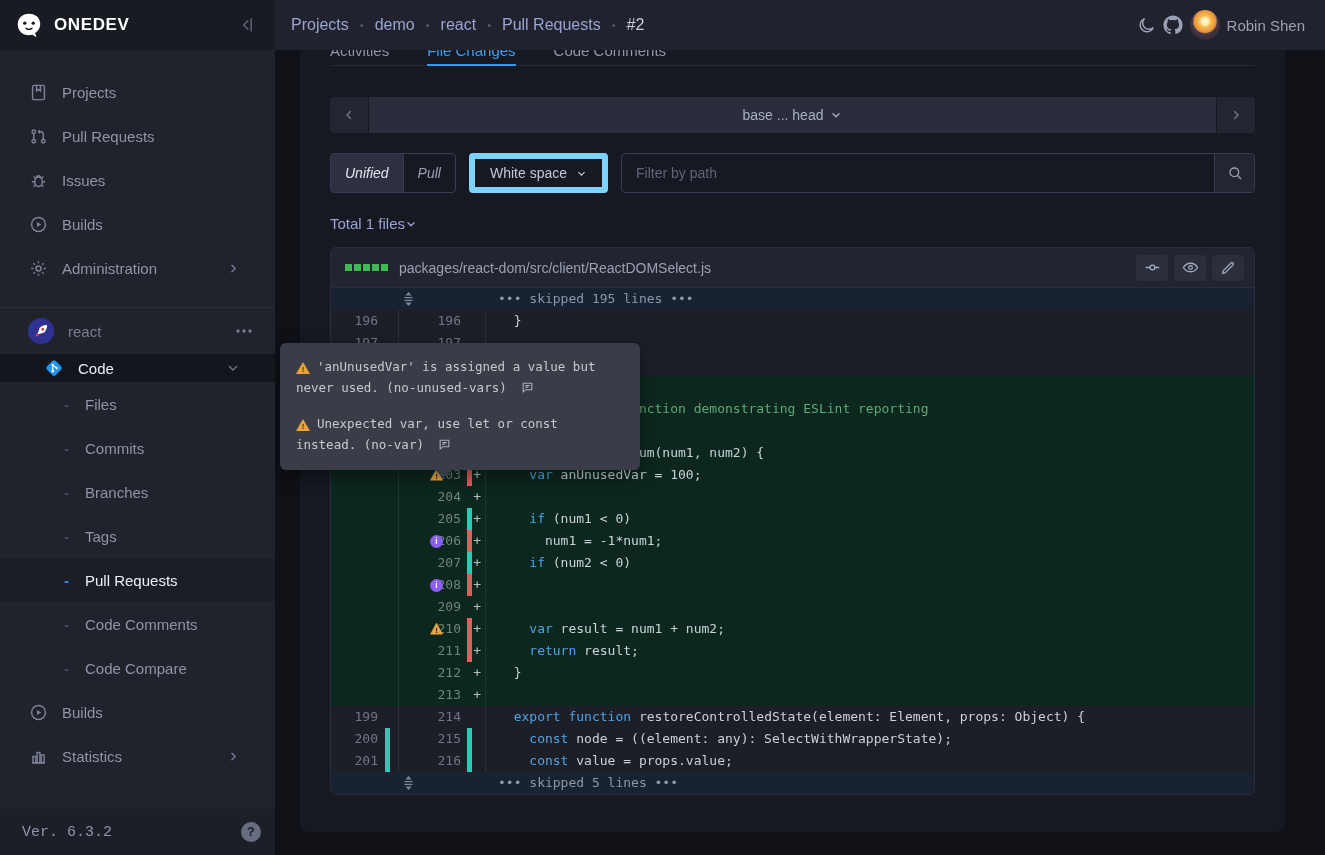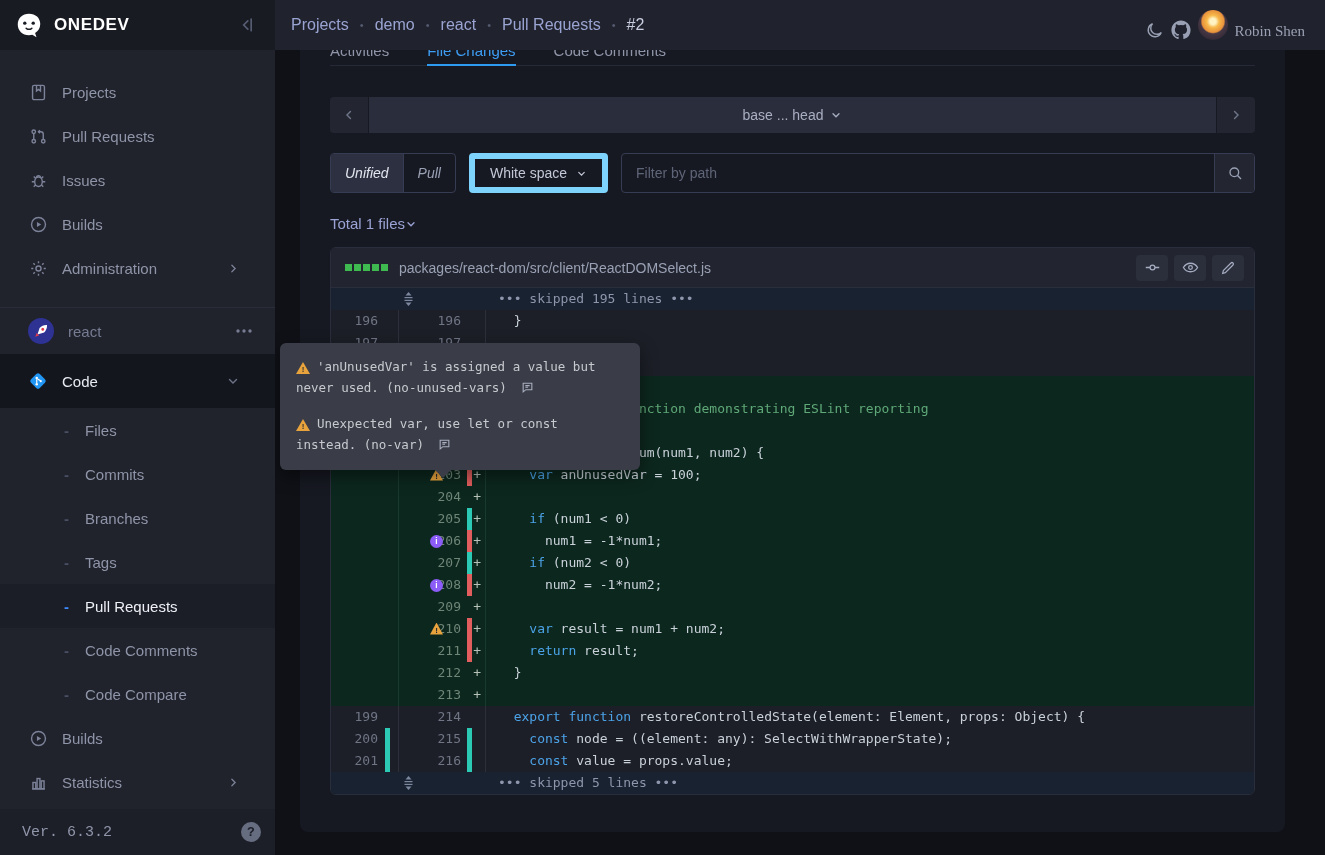--- a/index.html
+++ b/index.html
@@ -17,21 +17,21 @@
   .collapse { color:#565d72; }
   .sb-nav { padding-top:20px; }
   .sb-item { height:44px; display:flex; align-items:center; padding:0 18px 0 28px;
              color:#8f95a8; font-size:15px; }
   .sb-item .icon { width:20px; margin-right:14px; color:#7c8298; display:flex; justify-content:center; }
   .chev { margin-left:auto; color:#6d7488; display:flex; }
   .sb-divider { height:1px; background:#2a2d39; margin:17px 0 0 0; }
   .sb-project { height:46px; display:flex; align-items:center; padding:0 22px 0 28px; }
   .sb-proj-name { color:#767c92; font-size:15px; margin-left:14px; flex:1; }
   .sb-ellipsis { color:#767c92; display:flex; }
-  .sb-code { height:54px; background:#14161e; display:flex; align-items:center; padding:0 18px 0 28px;
+  .sb-code { height:28px; background:#14161e; display:flex; align-items:center; padding:0 18px 0 44px;
              color:#e9ebf2; font-size:15px; }
   .sb-code .icon { width:20px; margin-right:14px; display:flex; justify-content:center; }
   .sb-sub-item { height:44px; display:flex; align-items:center; padding-left:64px;
                  color:#8f95a8; font-size:15px; }
   .sb-dash { width:21px; color:#4a5064; font-weight:bold; }
   .sb-sub-item.active { background:#1b1d27; color:#eef0f6; }
   .sb-sub-item.active .sb-dash { color:#3f8cff; }
   .sb-footer { margin-top:auto; height:46px; background:#1c1e28; display:flex; align-items:center;
                padding:0 14px 0 22px; color:#9096aa; font-size:15px; flex-shrink:0;font-family:Liberation Mono, monospace;}
   .help-circle { margin-left:auto; width:20px; height:20px; border-radius:50%; background:#666d80;
@@ -39,21 +39,21 @@
                  justify-content:center; }
 
   
   .main { flex:1; position:relative; background:#0f1117; overflow:hidden; }
   .topbar { position:absolute; top:0; left:0; right:0; height:50px; background:#20232d; z-index:5;
             display:flex; align-items:center; padding:0 20px 0 16px; }
   .crumbs { display:flex; align-items:center; gap:11px; font-size:16px; }
   .crumb { color:#9aa4d2; }
   .crumb-sep { color:#545a70; font-size:11px; }
   .crumb-cur { color:#c8cde0; }
-  .topbar-right { margin-left:auto; display:flex; align-items:flex-end; gap:7px; color:#99a0b4;font-family:Liberation Serif, serif; }
+  .topbar-right { margin-left:auto; display:flex; align-items:center; gap:7px; color:#99a0b4; }
   .avatar { width:30px; height:30px; border-radius:50%;
             background: radial-gradient(circle at 50% 38%, #fff3c4 0 3px, #f7b84a 26%, #e8923c 46%, #463744 52%, #241f2b 100%); }
   .user-name { color:#9aa0b4; font-size:15px; }
 
   .panel { position:absolute; left:25px; right:40px; top:30px; bottom:23px; background:#171922;
            border-radius:8px; padding:0 30px; z-index:1; }
 
   .tabs { height:36px; border-bottom:1px solid #262a36; display:flex; gap:38px;
           align-items:center; padding-top:6px; }
   .tab { position:relative; height:100%; display:flex; align-items:center; color:#8f95a8; font-size:15px; }
@@ -484,21 +484,20 @@
               <div class="code" data-interactable="false"><span class="tok-pl" data-interactable="false">  </span><span class="tok-pl" data-interactable="false">    num1 = -1*num1;</span></div>
             </div>
             <div class="drow line add" data-interactable="false">
               <div class="g-old" data-interactable="false"></div>
               <div class="g-new" data-interactable="false">207<span class="cov teal" data-interactable="false"></span><span class="plus" data-interactable="false">+</span></div>
               <div class="code" data-interactable="false"><span class="tok-pl" data-interactable="false">  </span><span class="tok-pl" data-interactable="false">  </span><span class="tok-kw" data-interactable="false">if</span><span class="tok-pl" data-interactable="false"> (num2 &lt; 0)</span></div>
             </div>
             <div class="drow line add" data-interactable="false">
               <div class="g-old" data-interactable="false"></div>
               <div class="g-new" data-interactable="false">208<span class="ann info" data-interactable="true">i</span><span class="cov red" data-interactable="false"></span><span class="plus" data-interactable="false">+</span></div>
-              <div class="code" data-interactable="false"><span class="tok-pl" data-interactable="false">  </span><span class="tok-pl" data-interactable="false">    num2 = -1*num2;</span></div>
             </div>
             <div class="drow line add" data-interactable="false">
               <div class="g-old" data-interactable="false"></div>
               <div class="g-new" data-interactable="false">209<span class="plus" data-interactable="false">+</span></div>
               <div class="code" data-interactable="false"><span class="tok-pl" data-interactable="false">  </span></div>
             </div>
             <div class="drow line add" data-interactable="false">
               <div class="g-old" data-interactable="false"></div>
               <div class="g-new" data-interactable="false">210<span class="ann warn" data-interactable="true">!</span><span class="cov red" data-interactable="false"></span><span class="plus" data-interactable="false">+</span></div>
               <div class="code" data-interactable="false"><span class="tok-pl" data-interactable="false">  </span><span class="tok-pl" data-interactable="false">  </span><span class="tok-kw" data-interactable="false">var</span><span class="tok-pl" data-interactable="false"> result = num1 + num2;</span></div>

